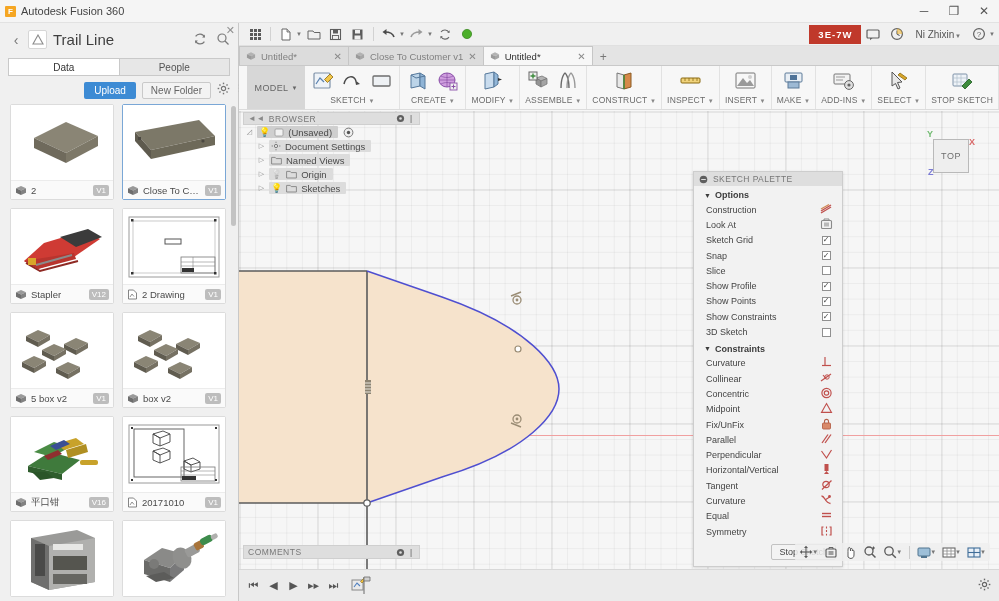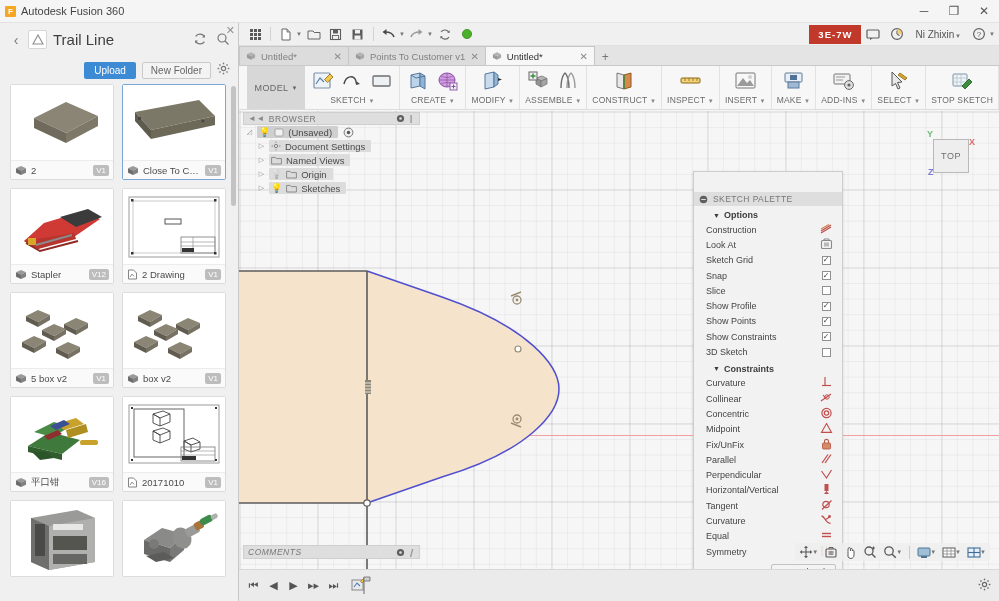--- a/index.html
+++ b/index.html
@@ -180,41 +180,41 @@
             letter-spacing: .5px; cursor: pointer; }
   .vc-lbl { position: absolute; font-size: 9px; font-weight: bold; }
 
   
   .palette {
     position: absolute; left: 454px; top: 60px; width: 150px; background: #f2f2f2;
     border: 1px solid #cdcdcd; display: flex; flex-direction: column;
     box-shadow: 0 1px 3px rgba(0,0,0,.12);
   }
   .pal-head { height: 14px; background: #dedede; display: flex; align-items: center;
-              gap: 5px; padding: 0 5px; font-size: 8.5px; color: #777; letter-spacing: .4px; margin-top: 20px; }
-  .pal-sect { font-size: 9px; color: #3c3c3c; font-weight: bold; padding: 4px 6px 2px 19px;
+              gap: 5px; padding: 0 5px; font-size: 8.5px; color: #777; letter-spacing: .4px; }
+  .pal-sect { font-size: 9px; color: #3c3c3c; font-weight: bold; padding: 4px 6px 2px 10px;
               display: flex; align-items: center; gap: 4px; cursor: pointer; }
   .pal-sect .tri { font-size: 7px; }
   .pal-row { height: 15.3px; display: flex; align-items: center; padding: 0 8px 0 12px;
              font-size: 9px; color: #444; cursor: pointer; }
   .pal-row .nm { flex: 1; }
   .pal-row .gl { width: 16px; display: flex; align-items: center; justify-content: center; }
   .chk { width: 9px; height: 9px; border: 1px solid #909090; background: #fff;
          display: inline-flex; align-items: center; justify-content: center;
          font-size: 8px; color: #444; line-height: 1; }
   .pal-foot { padding: 5px 6px 6px 6px; display: flex; justify-content: flex-end; }
   .btn-stopsketch { background: #f3f3f3; border: 1px solid #c2c2c2; border-radius: 2px;
                     font-size: 9px; color: #444; padding: 2px 7px; cursor: pointer;
                     font-family: inherit; }
 
   
   .comments { position: absolute; left: 4px; bottom: 42px; width: 177px; height: 14px;
               background: #dedede; border: 1px solid #cfcfcf; display: flex;
               align-items: center; padding: 0 4px; font-size: 8.5px; color: #787878;
-              letter-spacing: .5px; cursor: pointer; font-style: italic; }
+              letter-spacing: .5px; cursor: pointer; }
   .comments .sp { margin-left: auto; display: flex; gap: 3px; align-items: center; }
 
   .navbar { position: absolute; right: 9px; bottom: 40px; display: flex; align-items: center;
             gap: 2px; background: rgba(238,238,238,.85); border-radius: 2px; padding: 1px 2px; }
   .nav-ico { display: flex; align-items: center; gap: 1px; padding: 1px 2px; cursor: pointer; }
   .nav-sep { width: 1px; height: 13px; background: #cbcbcb; margin: 0 3px; }
 
   .timeline { position: absolute; left: 0; bottom: 0; width: 760px; height: 32px;
               background: #ebebeb; border-top: 1px solid #d8d8d8;
               display: flex; align-items: center; padding-left: 6px; gap: 3px; }
@@ -260,20 +260,24 @@
         <span>
           <svg width="14" height="14" viewBox="0 0 14 14">
               <circle cx="6" cy="6" r="4" fill="none" stroke="#7a7a7a" stroke-width="1.2"></circle>
               <line x1="9" y1="9" x2="12.5" y2="12.5" stroke="#7a7a7a" stroke-width="1.3"></line>
             </svg>
         </span>
       </div>
       <div class="dp-close">✕</div>
     </div>
 
+    <div class="dp-tabs">
+      <div class="dp-tab active">Data</div>
+      <div class="dp-tab">People</div>
+    </div>
 
     <div class="dp-actions">
       <button class="btn-upload">Upload</button>
       <button class="btn-newfolder">New Folder</button>
       <span class="dp-gear">
         <svg width="13" height="13" viewBox="0 0 14 14">
             <circle cx="7" cy="7" r="2.3" fill="none" stroke="#777" stroke-width="1.2"></circle>
             <g stroke="#777" stroke-width="1.5">
               <line x1="7" y1="0.7" x2="7" y2="2.4"></line>
               <line x1="7" y1="11.6" x2="7" y2="13.3"></line>
@@ -672,21 +676,21 @@
           </svg>
     <span class="t-name">Untitled*</span>
     <span class="t-x">✕</span>
         </div>
         <div class="doctab">
           <svg width="10" height="10" viewBox="0 0 11 10">
             <path d="M1 3 L5.5 1 L10 3 L5.5 5z" fill="#b3b3b3"></path>
             <path d="M1 3 L5.5 5 L5.5 9 L1 7z" fill="#9a9a9a"></path>
             <path d="M10 3 L5.5 5 L5.5 9 L10 7z" fill="#a6a6a6"></path>
           </svg>
-    <span class="t-name">Points To Customer v1</span>
+    <span class="t-name">Close To Customer v1</span>
     <span class="t-x">✕</span>
         </div>
         <div class="doctab active">
           <svg width="10" height="10" viewBox="0 0 11 10">
             <path d="M1 3 L5.5 1 L10 3 L5.5 5z" fill="#b3b3b3"></path>
             <path d="M1 3 L5.5 5 L5.5 9 L1 7z" fill="#9a9a9a"></path>
             <path d="M10 3 L5.5 5 L5.5 9 L10 7z" fill="#a6a6a6"></path>
           </svg>
     <span class="t-name">Untitled*</span>
     <span class="t-x">✕</span>

